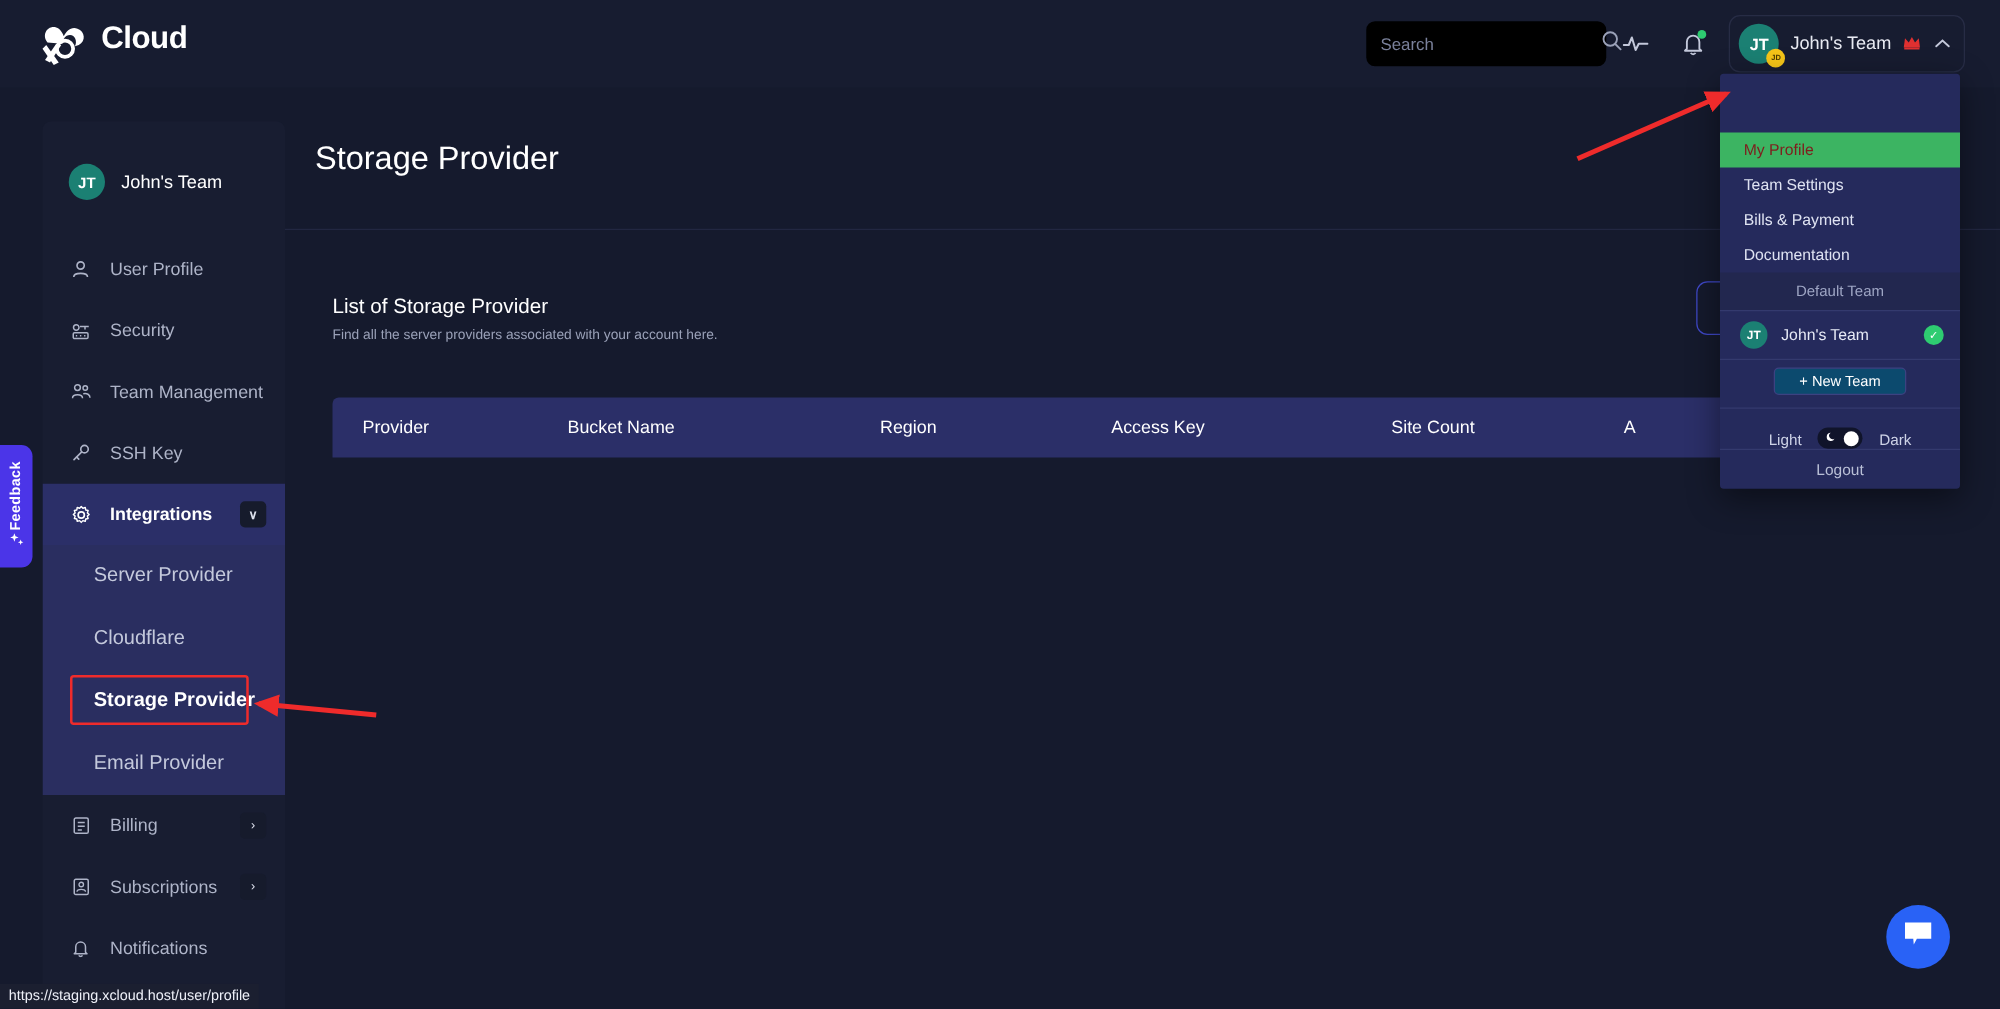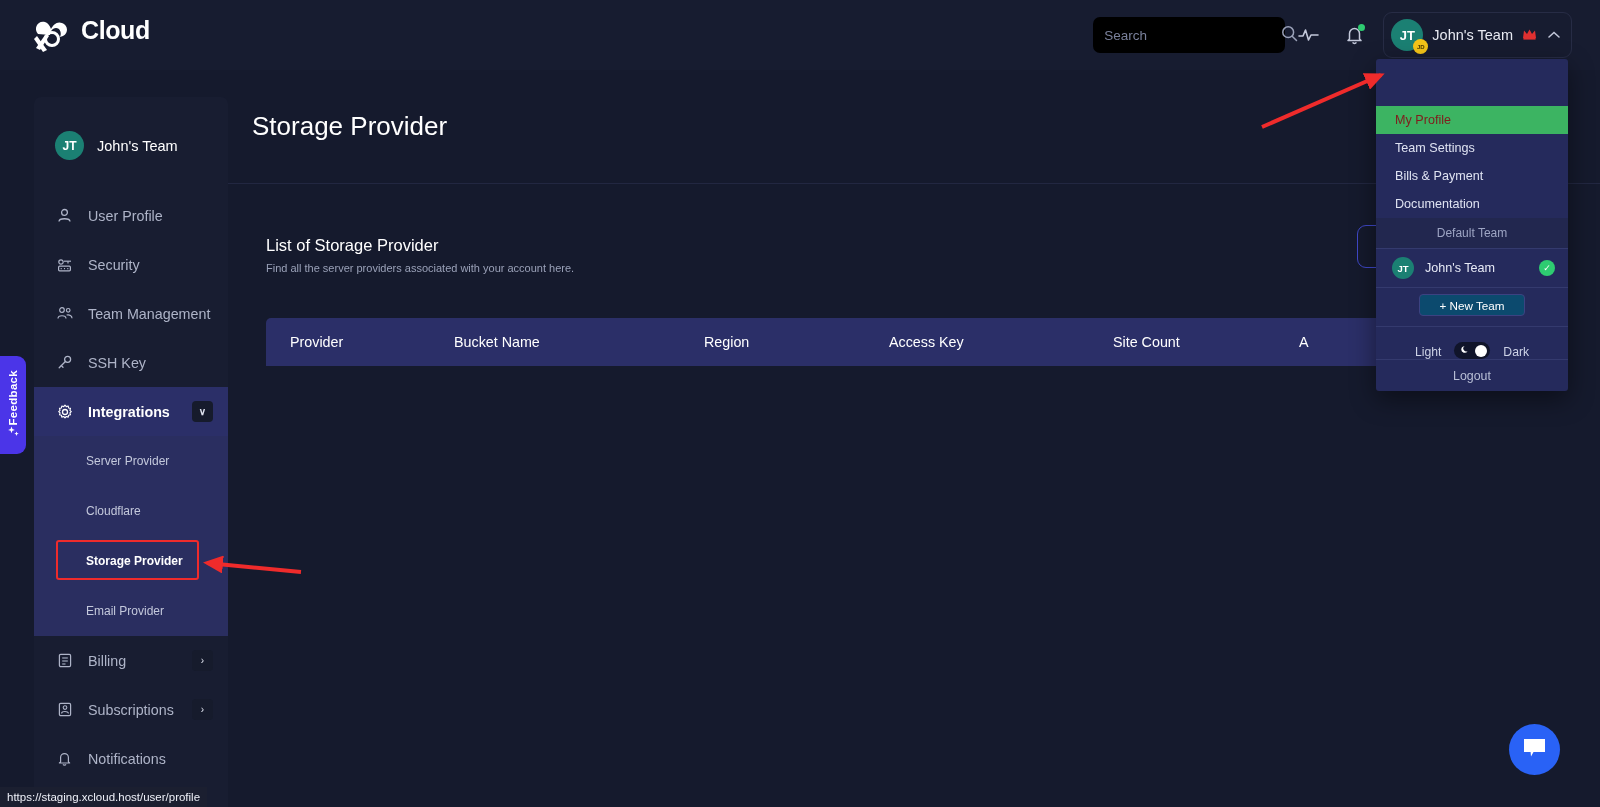--- a/index.html
+++ b/index.html
@@ -73,22 +73,22 @@
   }
   .side-item.active{ background:#2b2f68; color:#ffffff; font-weight:600; }
   .side-item .ic{ width:17px; height:17px; display:flex; align-items:center; justify-content:center; flex:0 0 17px;}
   .chev-box{
     position:absolute; right:15px; width:21px; height:21px; background:#161b2c;
     border-radius:4px; display:flex; align-items:center; justify-content:center;
     font-size:10px; color:#dfe3ef;
   }
   .submenu{ background:#2a2e60; }
   .sub-item{
-    height:50px; display:flex; align-items:center; padding-left:52px;
-    font-size:12px; color:#c4c9dc; cursor:pointer; position:relative;
+    height:50px; display:flex; align-items:center; padding-left:41px;
+    font-size:16px; color:#c4c9dc; cursor:pointer; position:relative;
   }
   .sub-item.selected{ color:#ffffff; font-weight:600; }
   .sub-highlight{
     position:absolute; left:22px; top:4px; width:143px; height:40px;
     border:2.5px solid #ef2b2b; border-radius:3px; pointer-events:none;
   }
 
   
   .feedback{
     position:absolute; left:0; top:356px; width:26px; height:98px;

